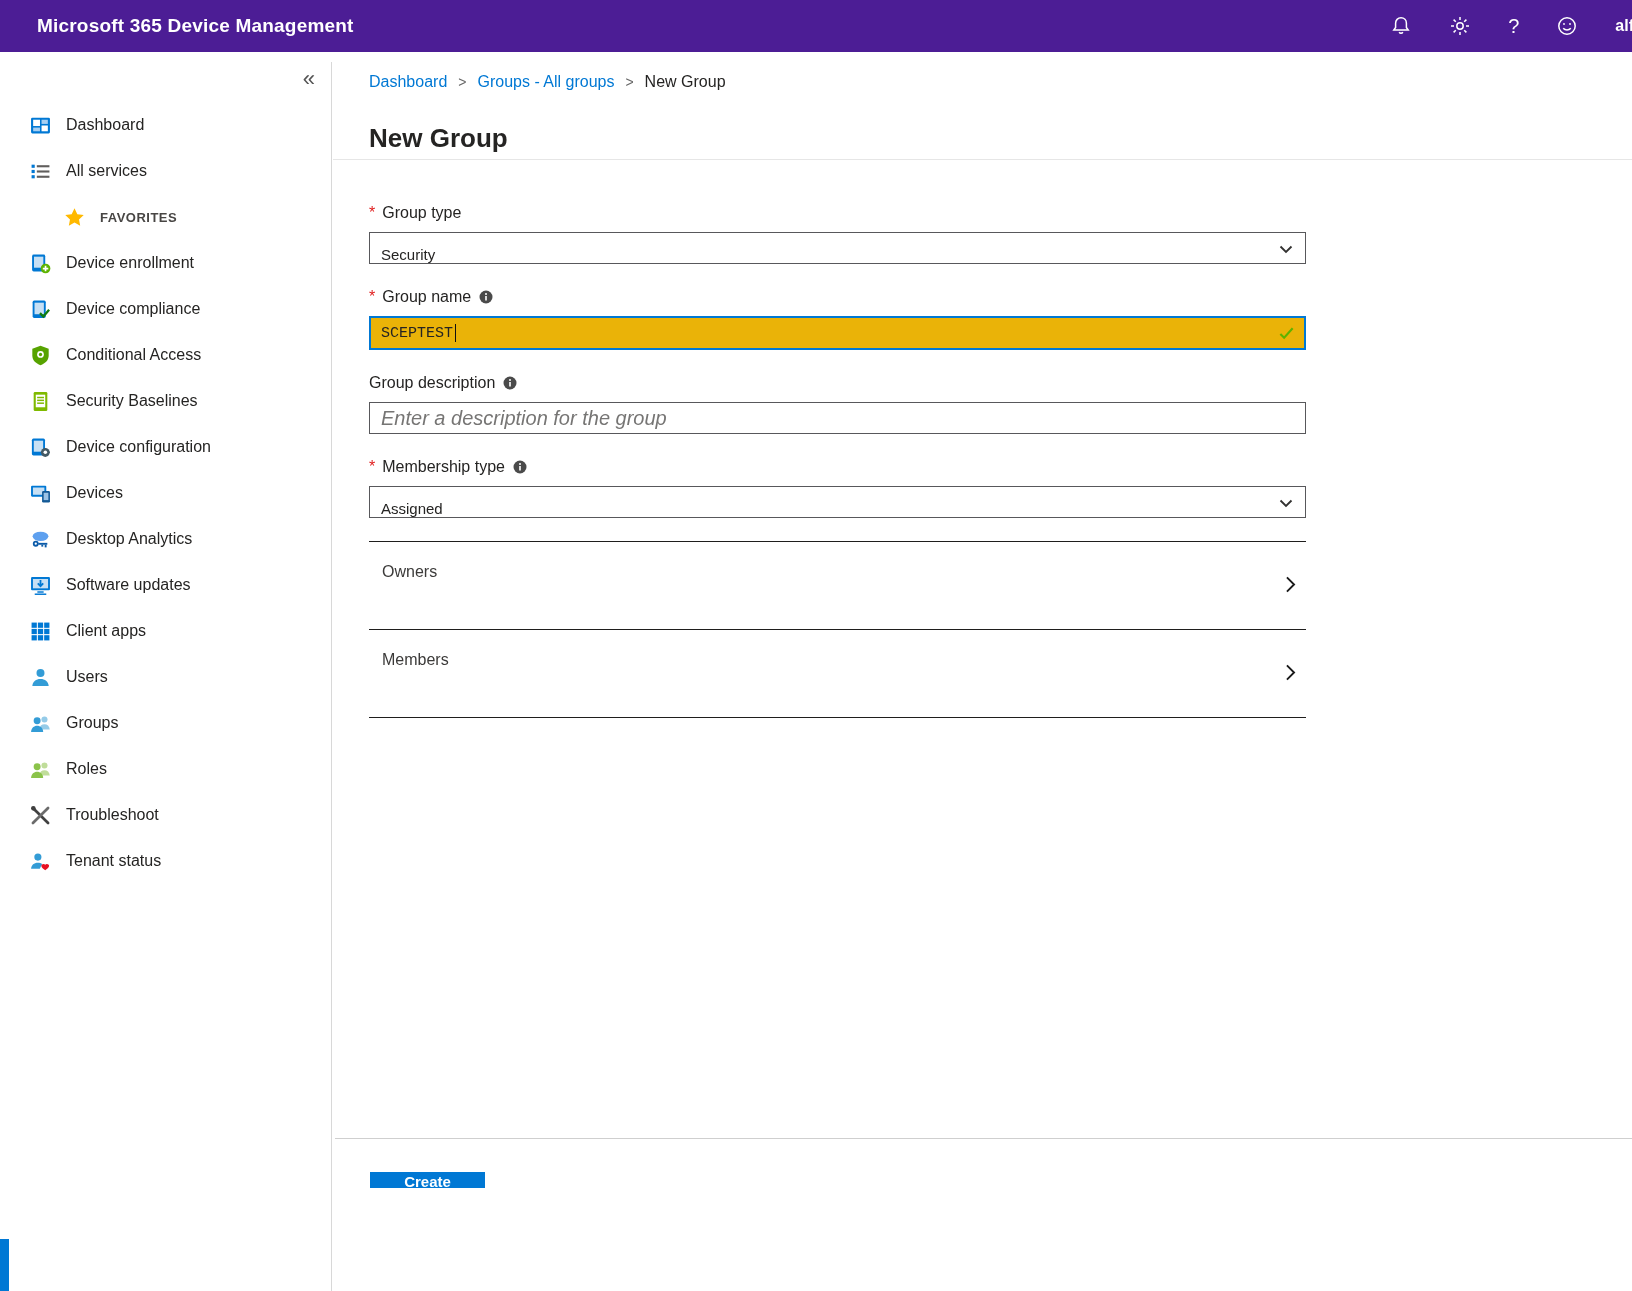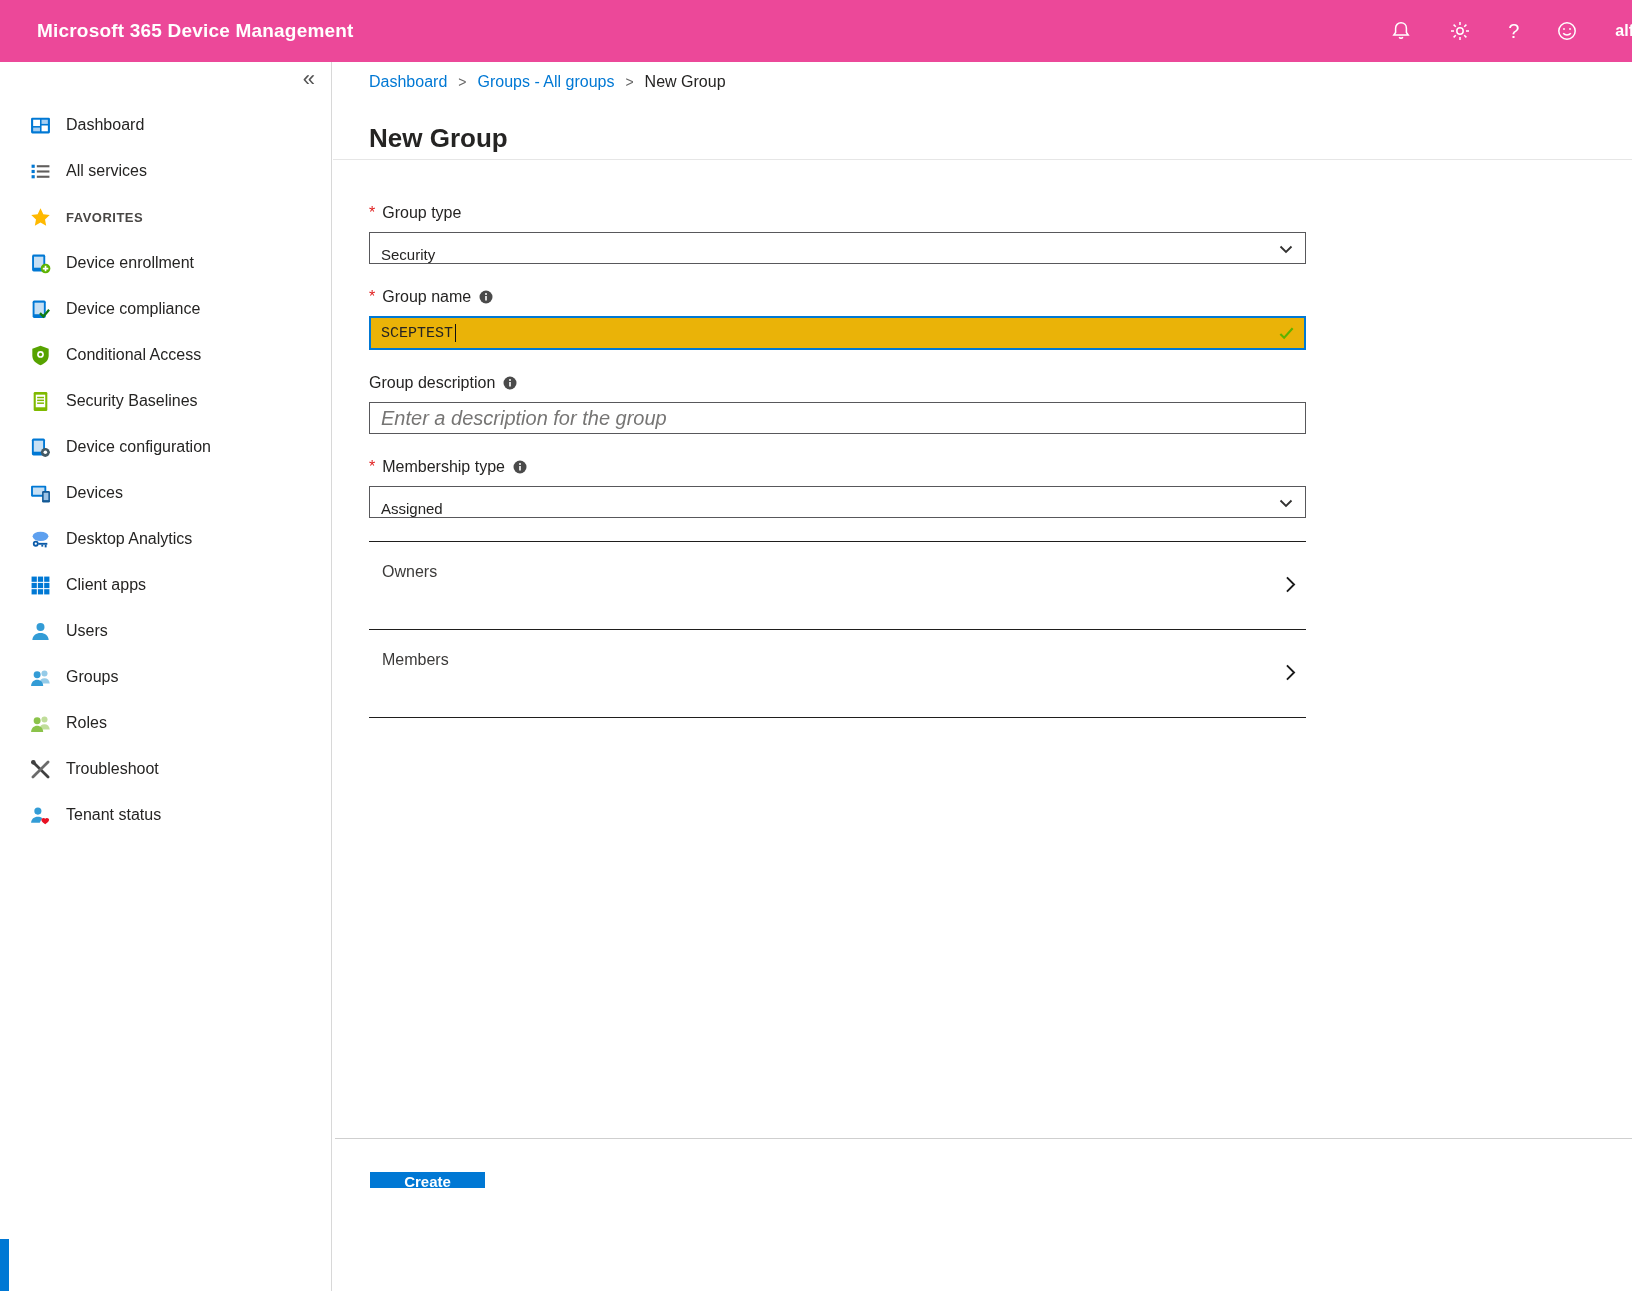--- a/index.html
+++ b/index.html
@@ -2,35 +2,35 @@
 <html><head>
 <meta charset="utf-8">
 <style>
   html,body{margin:0;padding:0;}
   body{
     width:1632px;height:1291px;position:relative;overflow:hidden;
     font-family:"Liberation Sans","DejaVu Sans",sans-serif;
     background:#ffffff;color:#323130;
   }
   
-  .topbar{position:absolute;top:0;left:0;right:0;height:62px;background:#ec4899;display:flex;align-items:center;padding-left:37px;box-sizing:border-box;}
+  .topbar{position:absolute;top:0;left:0;right:0;height:52px;background:#4c1d95;display:flex;align-items:center;padding-left:37px;box-sizing:border-box;}
   .topbar-title{color:#fff;font-size:19px;font-weight:700;letter-spacing:.2px;white-space:nowrap;}
   .topbar-right{margin-left:auto;display:flex;align-items:center;gap:37px;margin-right:8px;}
   .tb-icon{width:22px;height:22px;display:block;cursor:pointer;}
   .tb-icon svg{width:100%;height:100%;display:block;}
   .tb-help{color:#fff;font-size:20px;cursor:pointer;line-height:22px;}
   .tb-user{color:#fff;font-size:16px;font-weight:700;cursor:pointer;margin-right:-10px;white-space:nowrap;}
   
   .sidebar{position:absolute;top:62px;left:0;bottom:0;width:332px;background:#fff;border-right:1px solid #d8d8d8;box-sizing:border-box;}
   .collapse-btn{position:absolute;top:4px;right:16px;font-size:22px;color:#555;cursor:pointer;}
   .nav{position:absolute;top:40px;left:0;right:0;}
   .nav-item{display:flex;align-items:center;height:46px;padding-left:30px;gap:15px;font-size:16px;color:#252423;cursor:pointer;}
   .icon{width:21px;height:21px;flex:none;display:inline-block;}
   .icon svg{width:100%;height:100%;display:block;}
-  .fav-heading-row{cursor:default;}
+  .fav-heading-row{cursor:default;margin-left:34px;}
   .fav-heading{font-size:13px;font-weight:700;color:#484644;letter-spacing:.5px;}
   .left-strip{position:absolute;left:0;bottom:0;width:9px;height:52px;background:#0078d4;}
   
   .content{position:absolute;top:62px;left:333px;right:0;bottom:0;background:#fff;}
   .breadcrumb{position:absolute;top:11px;left:36px;display:flex;align-items:center;gap:11px;font-size:16px;white-space:nowrap;}
   .crumb-link{color:#0078d4;cursor:pointer;text-decoration:none;}
   .crumb-sep{color:#666;font-size:14px;}
   .crumb-current{color:#252423;}
   .page-title{position:absolute;top:44px;left:36px;font-size:26px;font-weight:700;color:#252423;}
   .title-divider{position:absolute;top:97px;left:0;right:0;height:1px;background:#e6e6e6;}
@@ -211,20 +211,32 @@
             <circle cx="5.5" cy="14" r="2.8" fill="#0a5aa8"></circle>
             <circle cx="5.5" cy="14" r="1.1" fill="#fff"></circle>
             <rect x="8" y="13.2" width="8.5" height="1.8" fill="#0a5aa8"></rect>
             <rect x="14" y="15" width="1.8" height="2.5" fill="#0a5aa8"></rect>
             <rect x="10.8" y="15" width="1.8" height="1.8" fill="#0a5aa8"></rect>
           </svg>
       </span>
       <span>Desktop Analytics</span>
     </div>
 
+    <div class="nav-item">
+      <span class="icon">
+        <svg viewBox="0 0 20 20">
+            <rect x="1" y="2" width="18" height="12.5" rx="1" fill="#0078d4"></rect>
+            <rect x="2.8" y="3.8" width="14.4" height="8.9" fill="#c7e0f4"></rect>
+            <path d="M10 4.8v5.4M7.4 8l2.6 2.6L12.6 8" stroke="#0078d4" stroke-width="1.7" fill="none"></path>
+            <rect x="7" y="15.5" width="6" height="1.4" fill="#0078d4"></rect>
+            <rect x="4.5" y="17.6" width="11" height="1.4" fill="#0078d4"></rect>
+          </svg>
+      </span>
+      <span>Software updates</span>
+    </div>
 
     <div class="nav-item">
       <span class="icon">
         <svg viewBox="0 0 20 20" fill="#0078d4">
             <rect x="1.5" y="1.5" width="5" height="5"></rect>
             <rect x="7.5" y="1.5" width="5" height="5"></rect>
             <rect x="13.5" y="1.5" width="5" height="5"></rect>
             <rect x="1.5" y="7.5" width="5" height="5"></rect>
             <rect x="7.5" y="7.5" width="5" height="5"></rect>
             <rect x="13.5" y="7.5" width="5" height="5"></rect>

